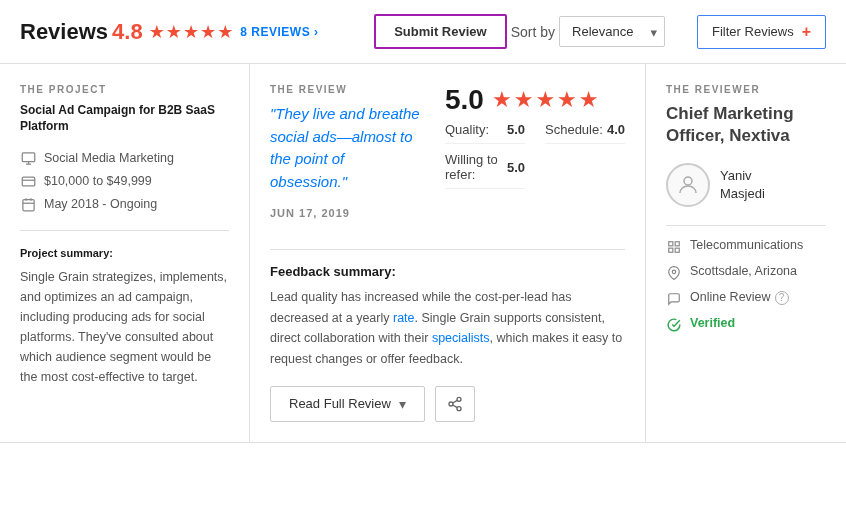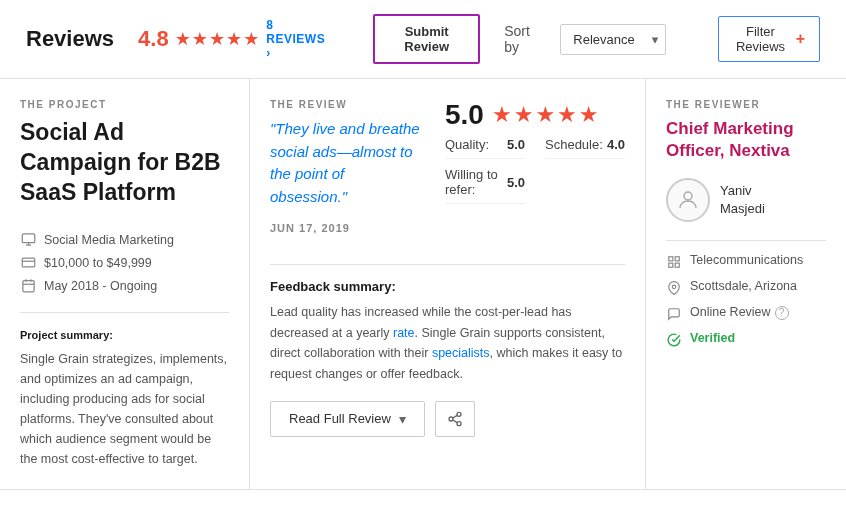--- a/index.html
+++ b/index.html
@@ -1,23 +1,23 @@
 <!DOCTYPE html>
 <html><head>
   <meta charset="utf-8">
   <style>
     * { box-sizing: border-box; margin: 0; padding: 0; }
     body { font-family: 'Segoe UI', Arial, sans-serif; background: #fff; color: #333; font-size: 13px; width: 846px; }
 
     .reviews-header {
       display: flex;
       align-items: center;
-      padding: 14px 26px;
+      padding: 14px 20px;
       border-bottom: 1px solid #e0e0e0;
-      gap: 24px;
+      gap: 4px;
     }
     .reviews-title {
       font-size: 22px;
       font-weight: 700;
       color: #1a1a1a;
     }
     .rating-row {
       display: flex;
       align-items: center;
       gap: 6px;
@@ -114,25 +114,25 @@
     }
     .section-label {
       font-size: 10px;
       font-weight: 700;
       letter-spacing: 1.5px;
       color: #888;
       text-transform: uppercase;
       margin-bottom: 8px;
     }
     .project-title {
-      font-size: 23px;
+      font-size: 12px;
       font-weight: 700;
       color: #1a1a1a;
       line-height: 1.3;
-      margin-bottom: 24px;
+      margin-bottom: 16px;
     }
     .project-meta {
       display: flex;
       flex-direction: column;
       gap: 7px;
       margin-bottom: 18px;
     }
     .meta-item {
       display: flex;
       align-items: center;
@@ -281,21 +281,21 @@
 
     
     .reviewer-col {
       width: 200px;
       min-width: 200px;
       padding: 20px;
     }
     .reviewer-name {
       font-size: 17px;
       font-weight: 700;
-      color: #be185d;
+      color: #404040;
       line-height: 1.3;
       margin-bottom: 16px;
     }
     .avatar-row {
       display: flex;
       align-items: center;
       gap: 10px;
       margin-bottom: 18px;
     }
     .avatar-circle {

